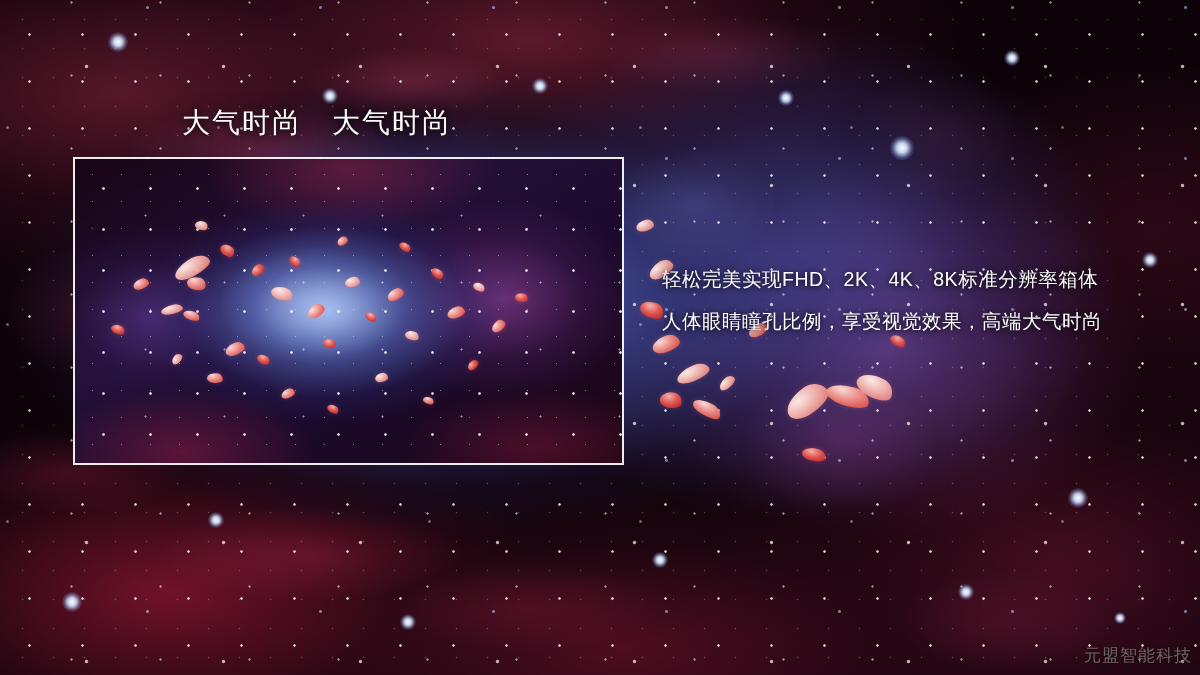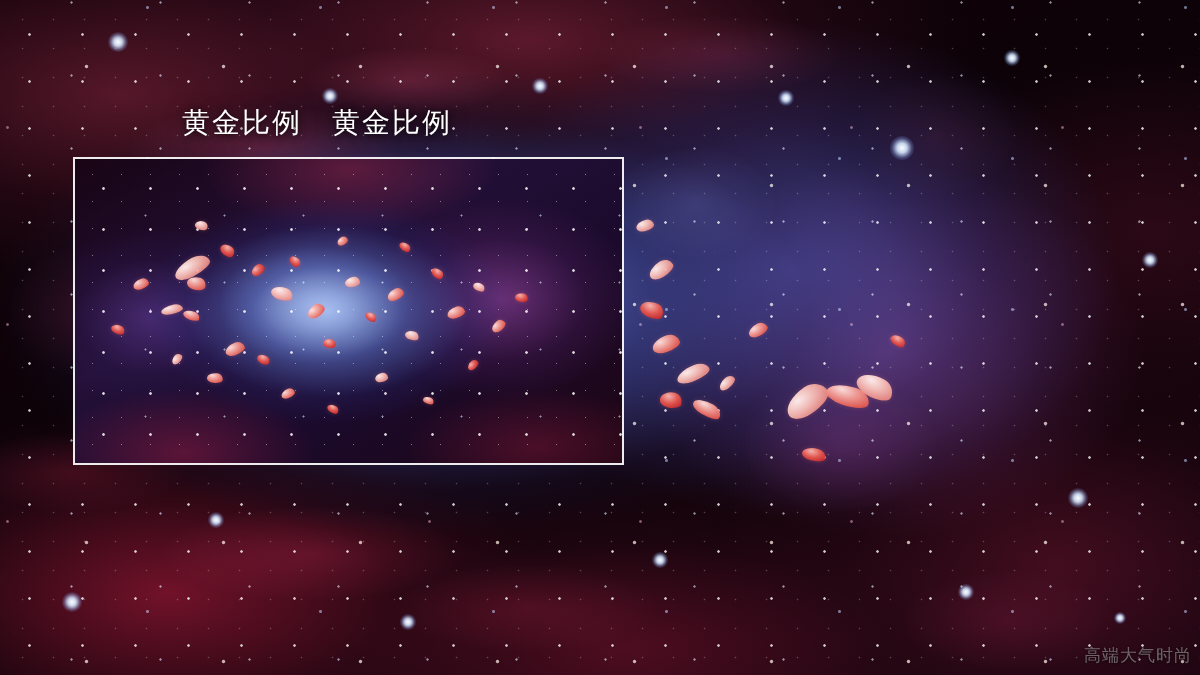--- a/index.html
+++ b/index.html
@@ -226,20 +226,22 @@
           <div class="petal pale" style="left: 300px; top: 214px; width: 13px; height: 9px; transform: rotate(-10deg);"></div>
           <div class="petal" style="left: 348px; top: 238px; width: 11px; height: 7px; transform: rotate(24deg);"></div>
           <div class="petal deep" style="left: 392px; top: 202px; width: 12px; height: 8px; transform: rotate(-40deg);"></div>
           <div class="petal pale" style="left: 120px; top: 62px; width: 13px; height: 9px; transform: rotate(18deg);"></div>
           <div class="petal" style="left: 262px; top: 78px; width: 11px; height: 8px; transform: rotate(-26deg);"></div>
           <div class="petal deep" style="left: 324px; top: 84px; width: 12px; height: 8px; transform: rotate(38deg);"></div>
         </div>
     </div>
   </div>
 
-  <div id="title">黄金比例　黄金比例</div>
+  <div id="title">大气时尚　大气时尚</div>
 
   <div id="body-text">
+    <div>轻松完美实现FHD、2K、4K、8K标准分辨率箱体</div>
+    <div>人体眼睛瞳孔比例，享受视觉效果，高端大气时尚</div>
   </div>
 
-  <div id="watermark">高端大气时尚</div>
+  <div id="watermark">元盟智能科技</div>
 
 </div>
 
 </body></html>

